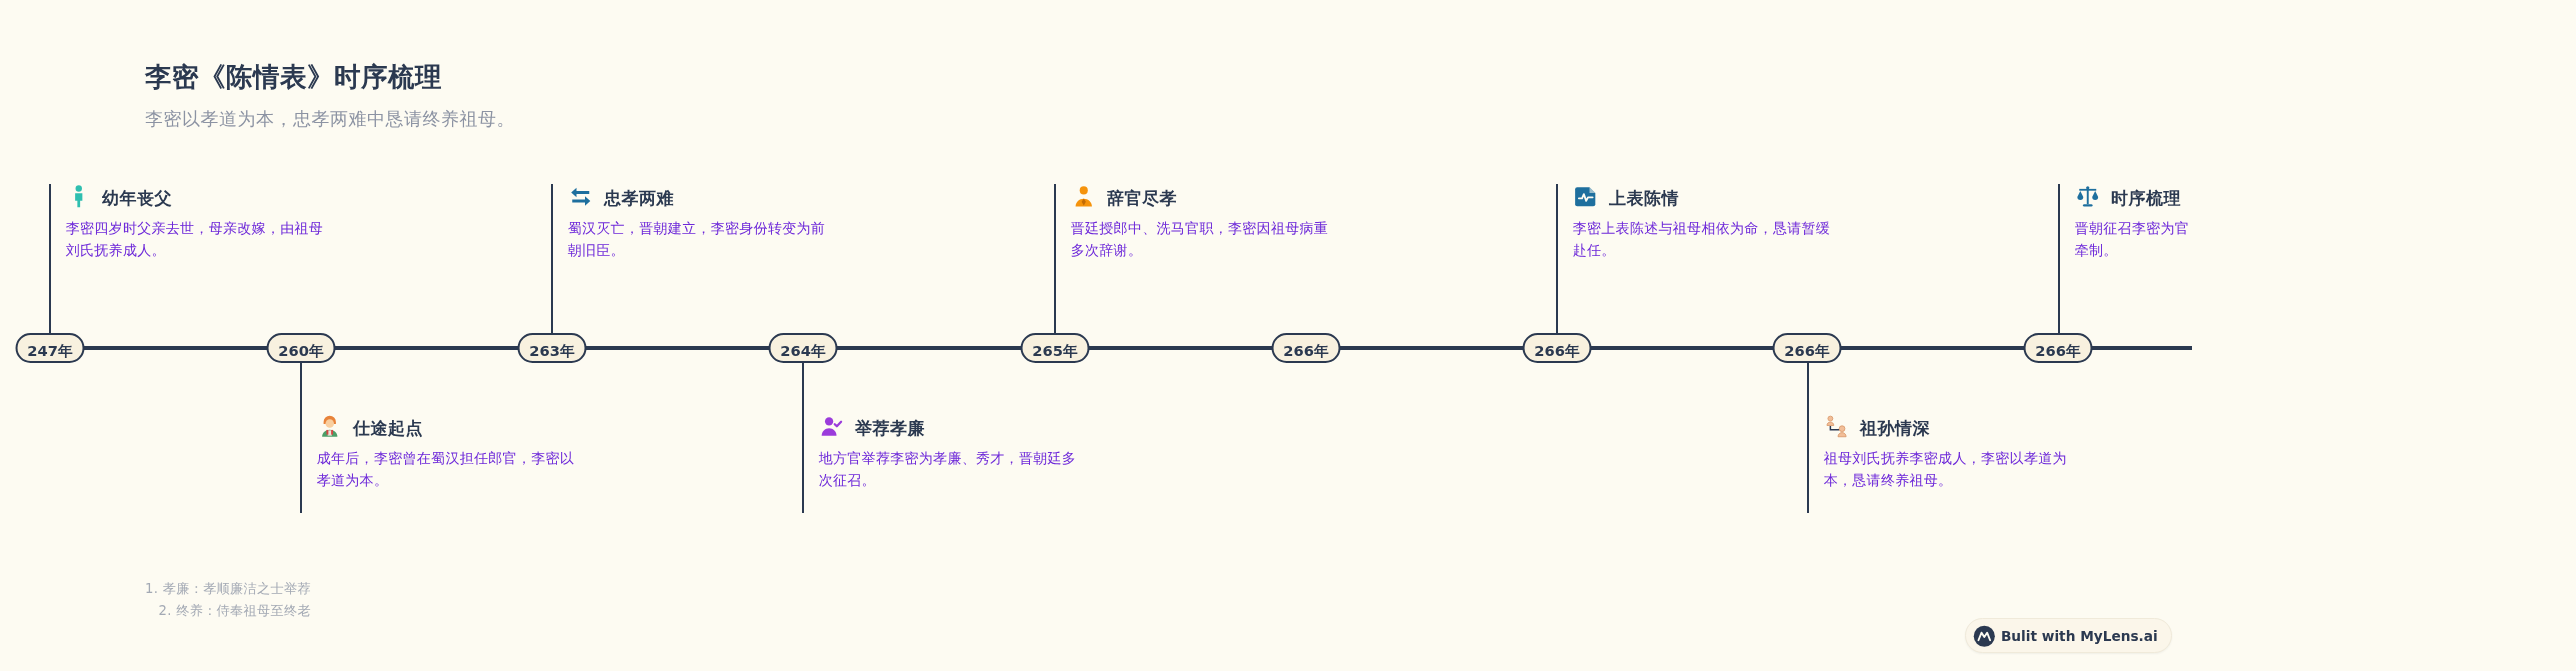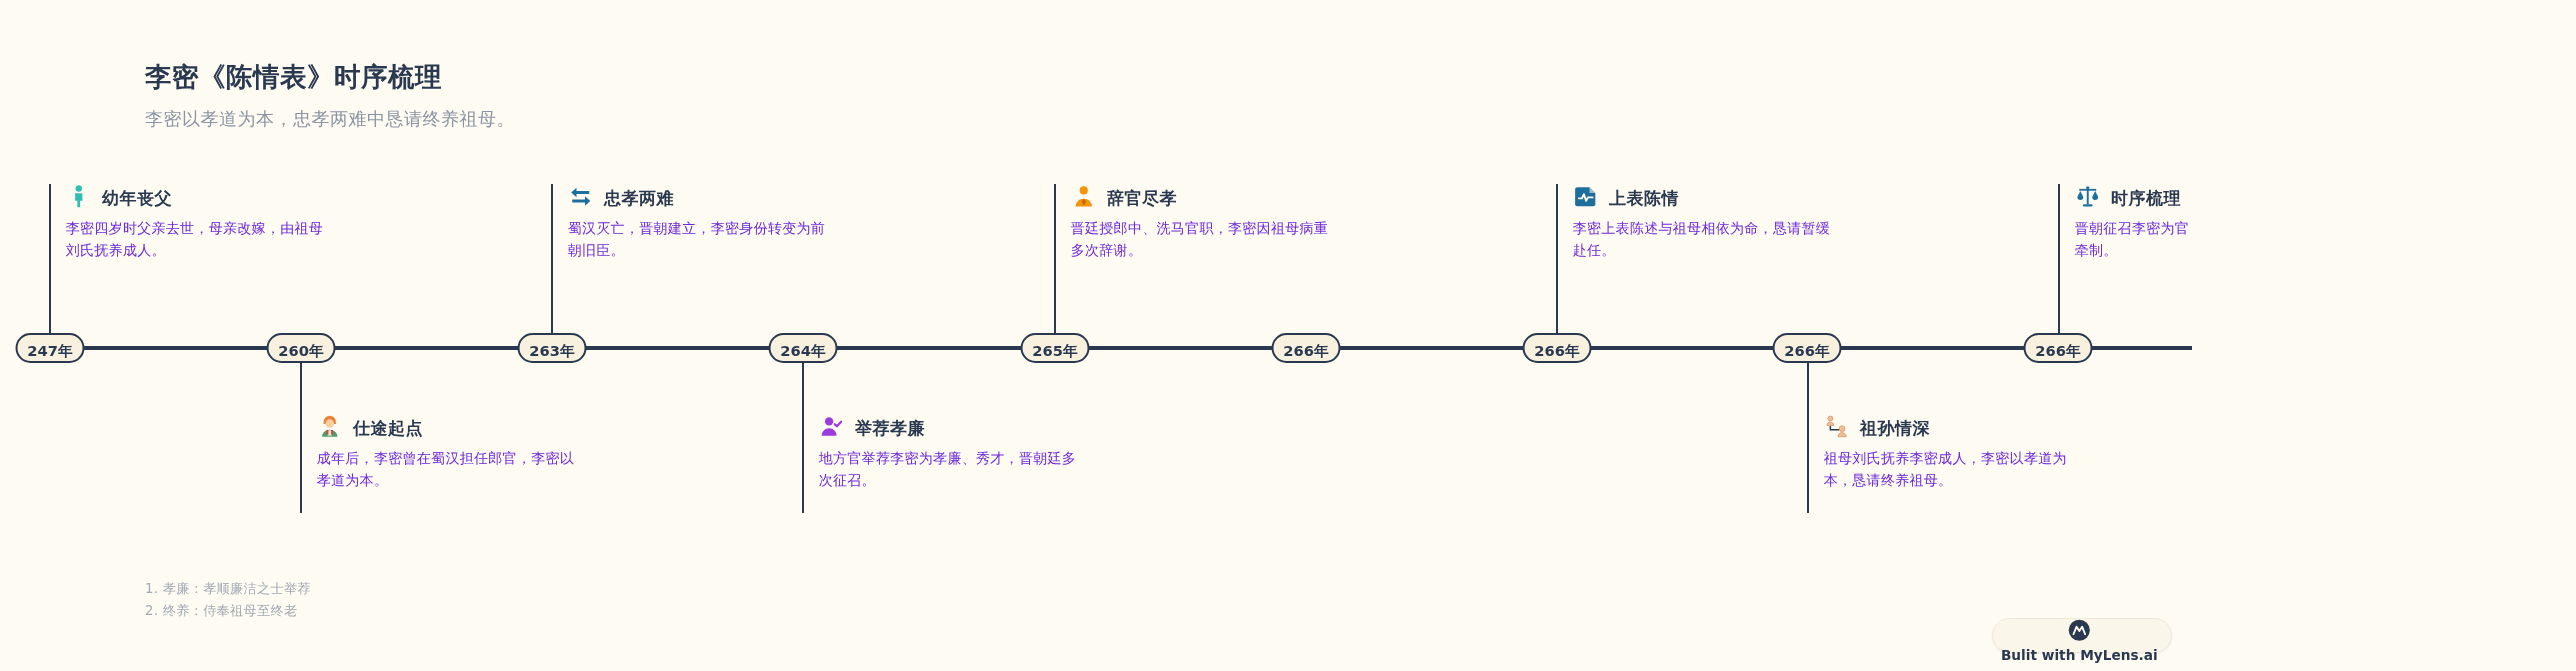--- a/index.html
+++ b/index.html
@@ -30,29 +30,28 @@
   .event.above{top:184px;height:164px;}
   .event.below{top:350px;height:163px;padding-top:64px;height:77px;min-height:163px;}
   .event.below{height:163px;}
   .event-head{display:flex;align-items:flex-end;gap:10.8px;}
   .event-icon{width:25.5px;height:25.5px;flex:0 0 25.5px;display:flex;align-items:center;justify-content:center;}
   .event-icon svg{width:25.5px;height:25.5px;display:block;}
   .event-title{font-size:17px;font-weight:700;color:#2B3950;letter-spacing:0.5px;white-space:nowrap;}
   .event-desc{margin-top:8.8px;max-width:267px;font-size:14px;line-height:1.55;color:#6d28d9;letter-spacing:0.3px;}
 
   
-  .footnotes{position:absolute;left:145px;top:578px;font-size:13.2px;color:#A3A9B4;line-height:1.7;letter-spacing:0.3px;}
+  .footnotes{position:absolute;left:145px;top:578px;font-size:13.2px;color:#A3A9B4;line-height:1.7;letter-spacing:0.3px;text-align:right;}
 
   
   .badge{
     position:absolute;right:19.6px;bottom:18.6px;height:33px;
     display:flex;align-items:center;gap:5px;padding:0 13.7px 0 7.8px;
     background:#FBF6EA;border:1px solid #F0EADA;border-radius:17.7px;
     box-shadow:0 1px 2px rgba(40,50,70,.06);
-    flex-direction:column;
   }
   .badge-logo{width:22.6px;height:22.6px;display:flex;}
   .badge-text{font-size:13.7px;font-weight:600;color:#2B3950;white-space:nowrap;}
 </style>
 </head>
 <body>
 
 <div class="canvas">
 
   <div class="header">

